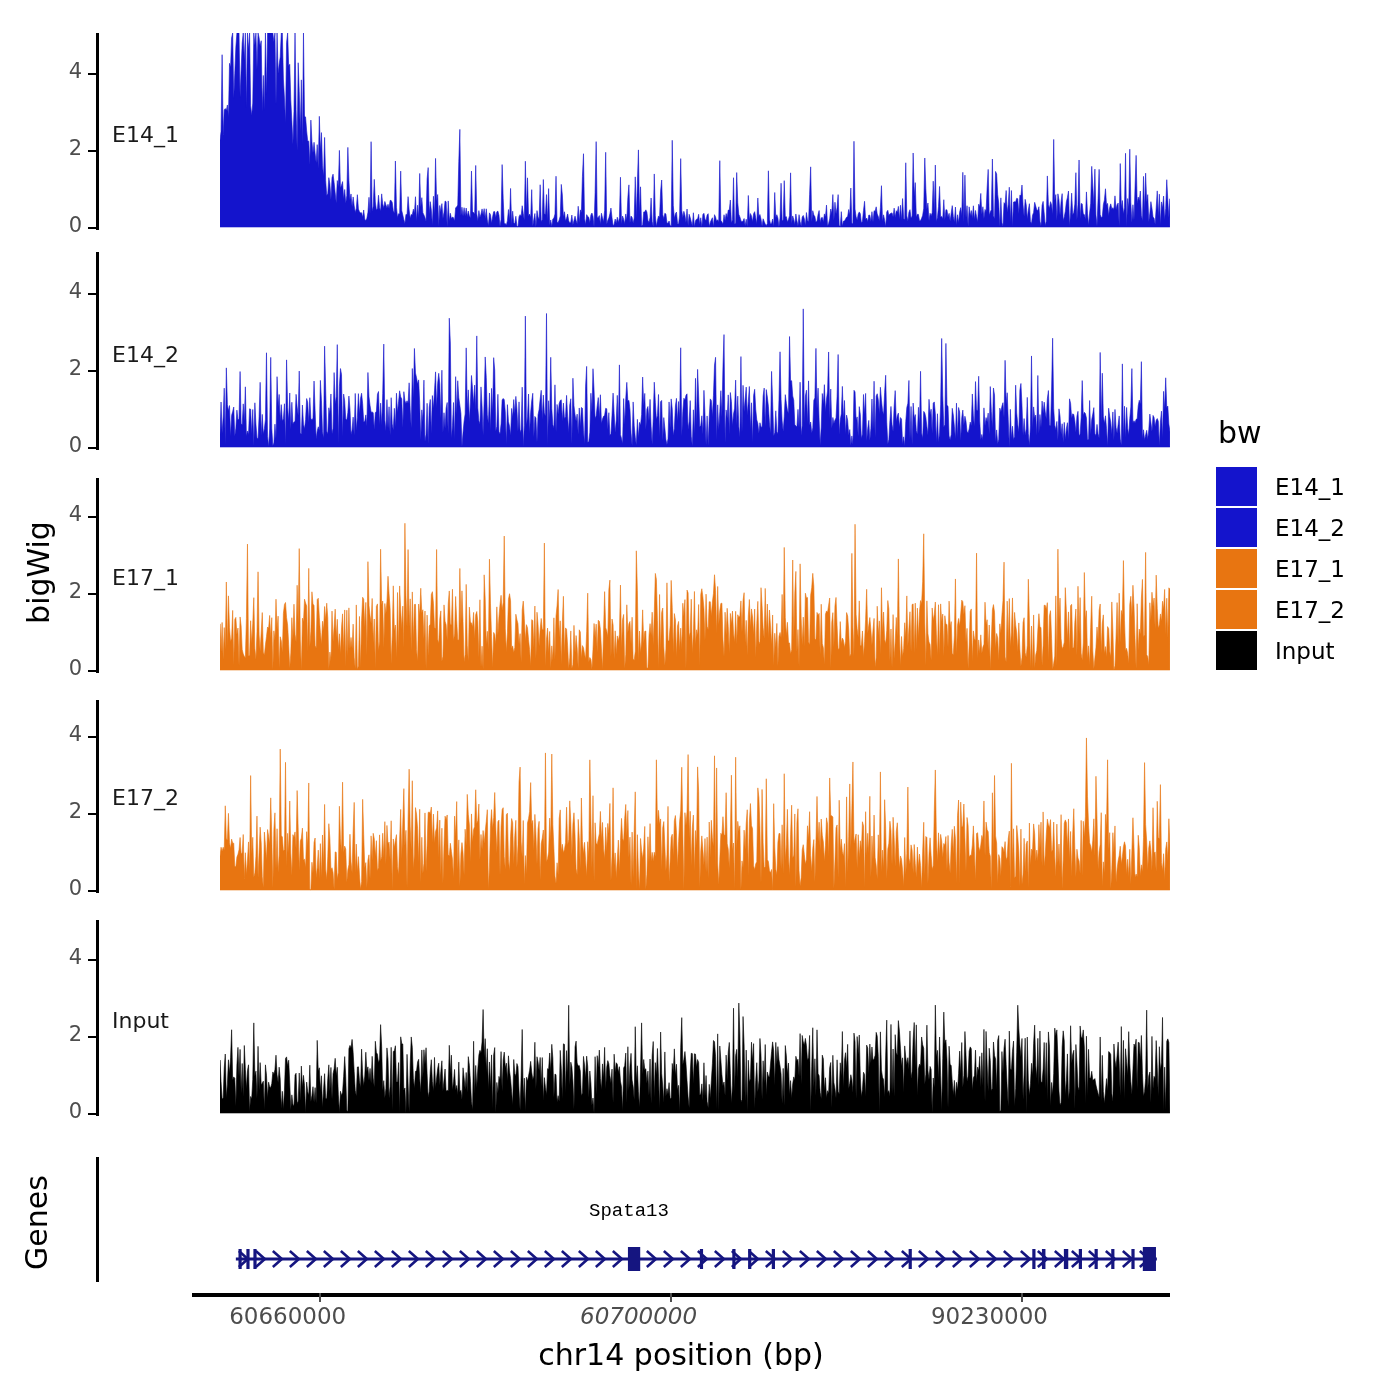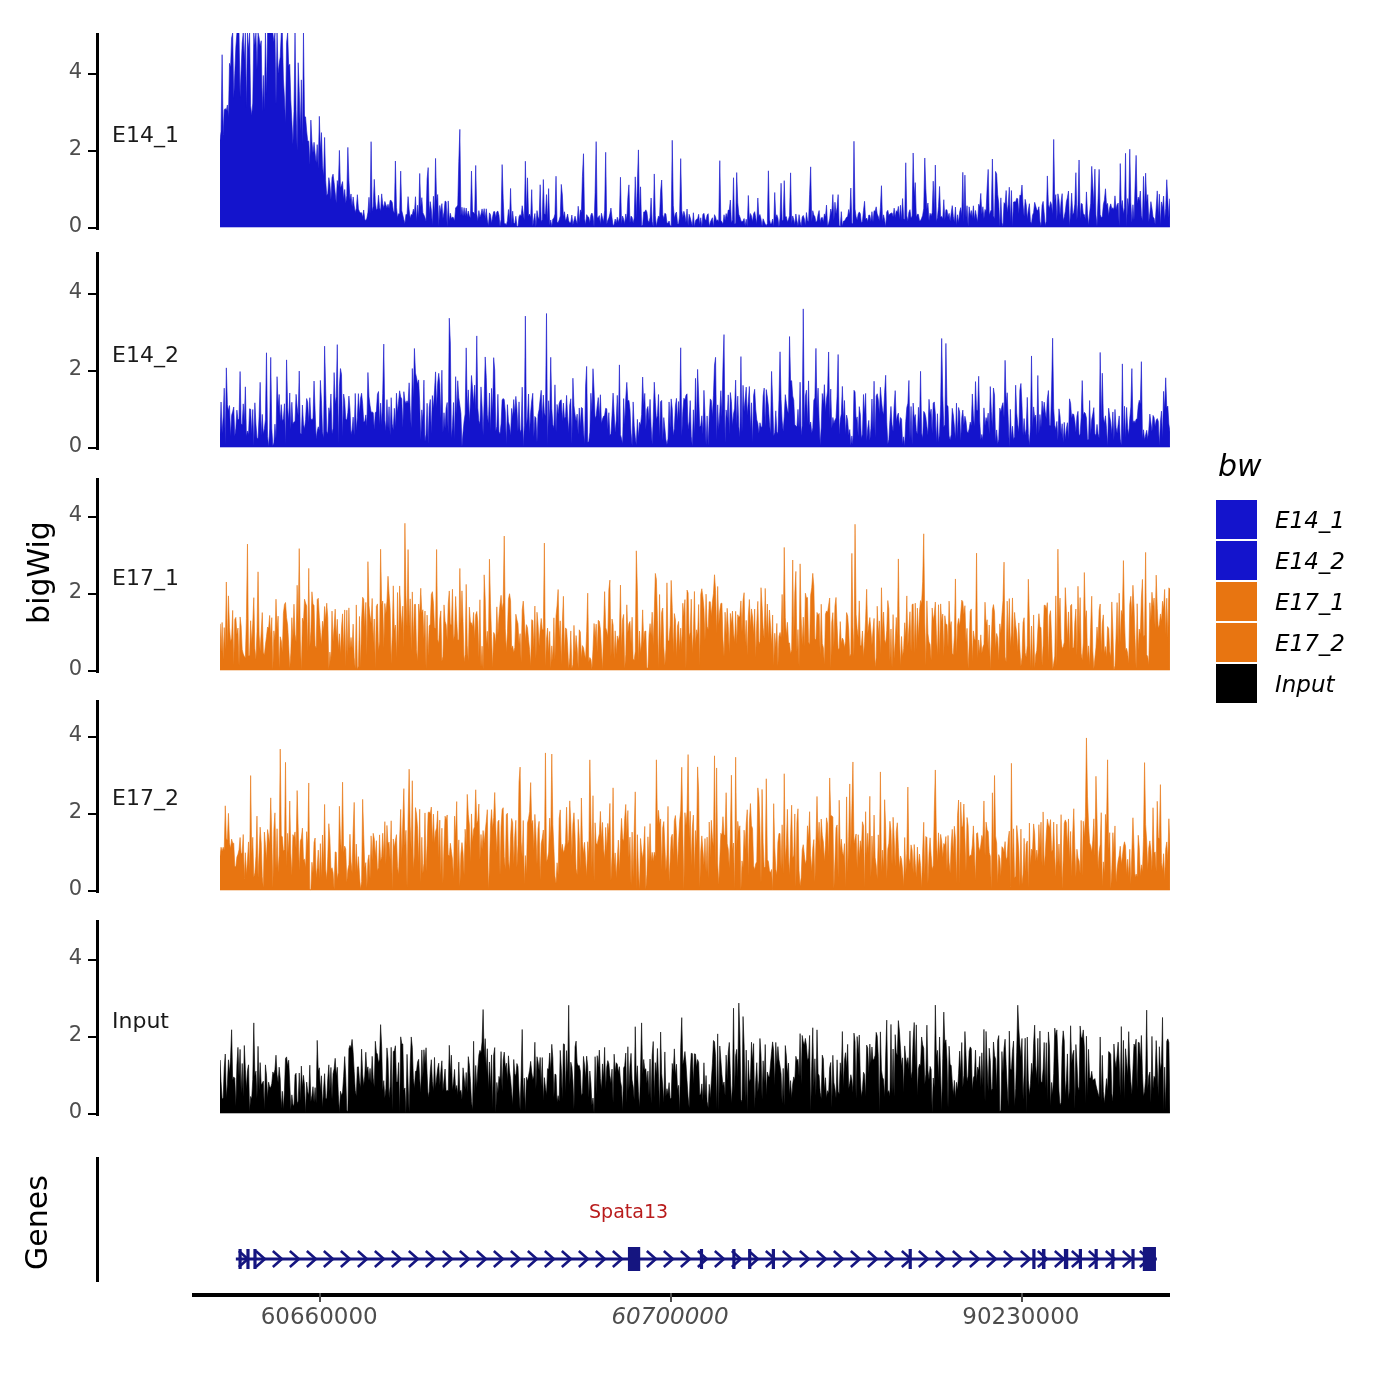--- a/index.html
+++ b/index.html
@@ -52,33 +52,33 @@
   }
   .trackwrap svg{display:block;}
 
   
   #genes-axisline{
     position:absolute;left:96px;top:1157px;width:3px;height:125px;background:#000;
   }
   #gene-track{position:absolute;left:192px;top:1160px;width:978px;height:122px;}
   #gene-label{
     position:absolute;left:600px;top:1200px;
-    font-size:19px;color:#b91c1c;white-space:nowrap;
+    font-size:19px;color:#000000;white-space:nowrap;font-family:Liberation Mono, monospace;
   }
 
   
   #xaxis-line{position:absolute;left:192px;top:1293px;width:978px;height:4px;background:#000;}
   .xtick{position:absolute;top:1293px;width:2px;height:9px;background:#4d4d4d;}
   .xticklab{
-    position:absolute;top:1303px;width:180px;text-align:center;
+    position:absolute;top:1303px;width:180px;
     font-size:23px;color:#4d4d4d;
   }
 
   
-  #legend{position:absolute;left:1216px;top:448px;font-style:italic;}
+  #legend{position:absolute;left:1216px;top:415px;}
   #legend-title{font-size:30px;color:#000;margin:0 0 16px 2px;}
   .legend-row{display:flex;align-items:center;height:41px;}
   .legend-swatch{width:41px;height:39px;margin-right:18px;}
   .legend-label{font-size:23px;color:#000;}
 </style>
 </head>
 <body>
 
 <div id="root">
 
@@ -242,20 +242,21 @@
 
   <div id="xaxis-line"></div>
   <div id="xticks">
       <div class="xtick" style="left: 319.184px;"></div>
       <div class="xticklab" style="left: 229.184px;">60660000</div>
       <div class="xtick" style="left: 670.036px;"></div>
       <div class="xticklab" style="left: 580.036px; font-style: italic;">60700000</div>
       <div class="xtick" style="left: 1020.89px;"></div>
       <div class="xticklab" style="left: 930.888px;">90230000</div>
     </div>
+  <div id="xtitle">chr14 position (bp)</div>
 
   <div id="legend">
     <div id="legend-title">bw</div>
     <div id="legend-items">
         <div class="legend-row">
           <div class="legend-swatch" style="background: rgb(20, 20, 204);"></div>
           <div class="legend-label">E14_1</div>
         </div>
         <div class="legend-row">
           <div class="legend-swatch" style="background: rgb(20, 20, 204);"></div>

